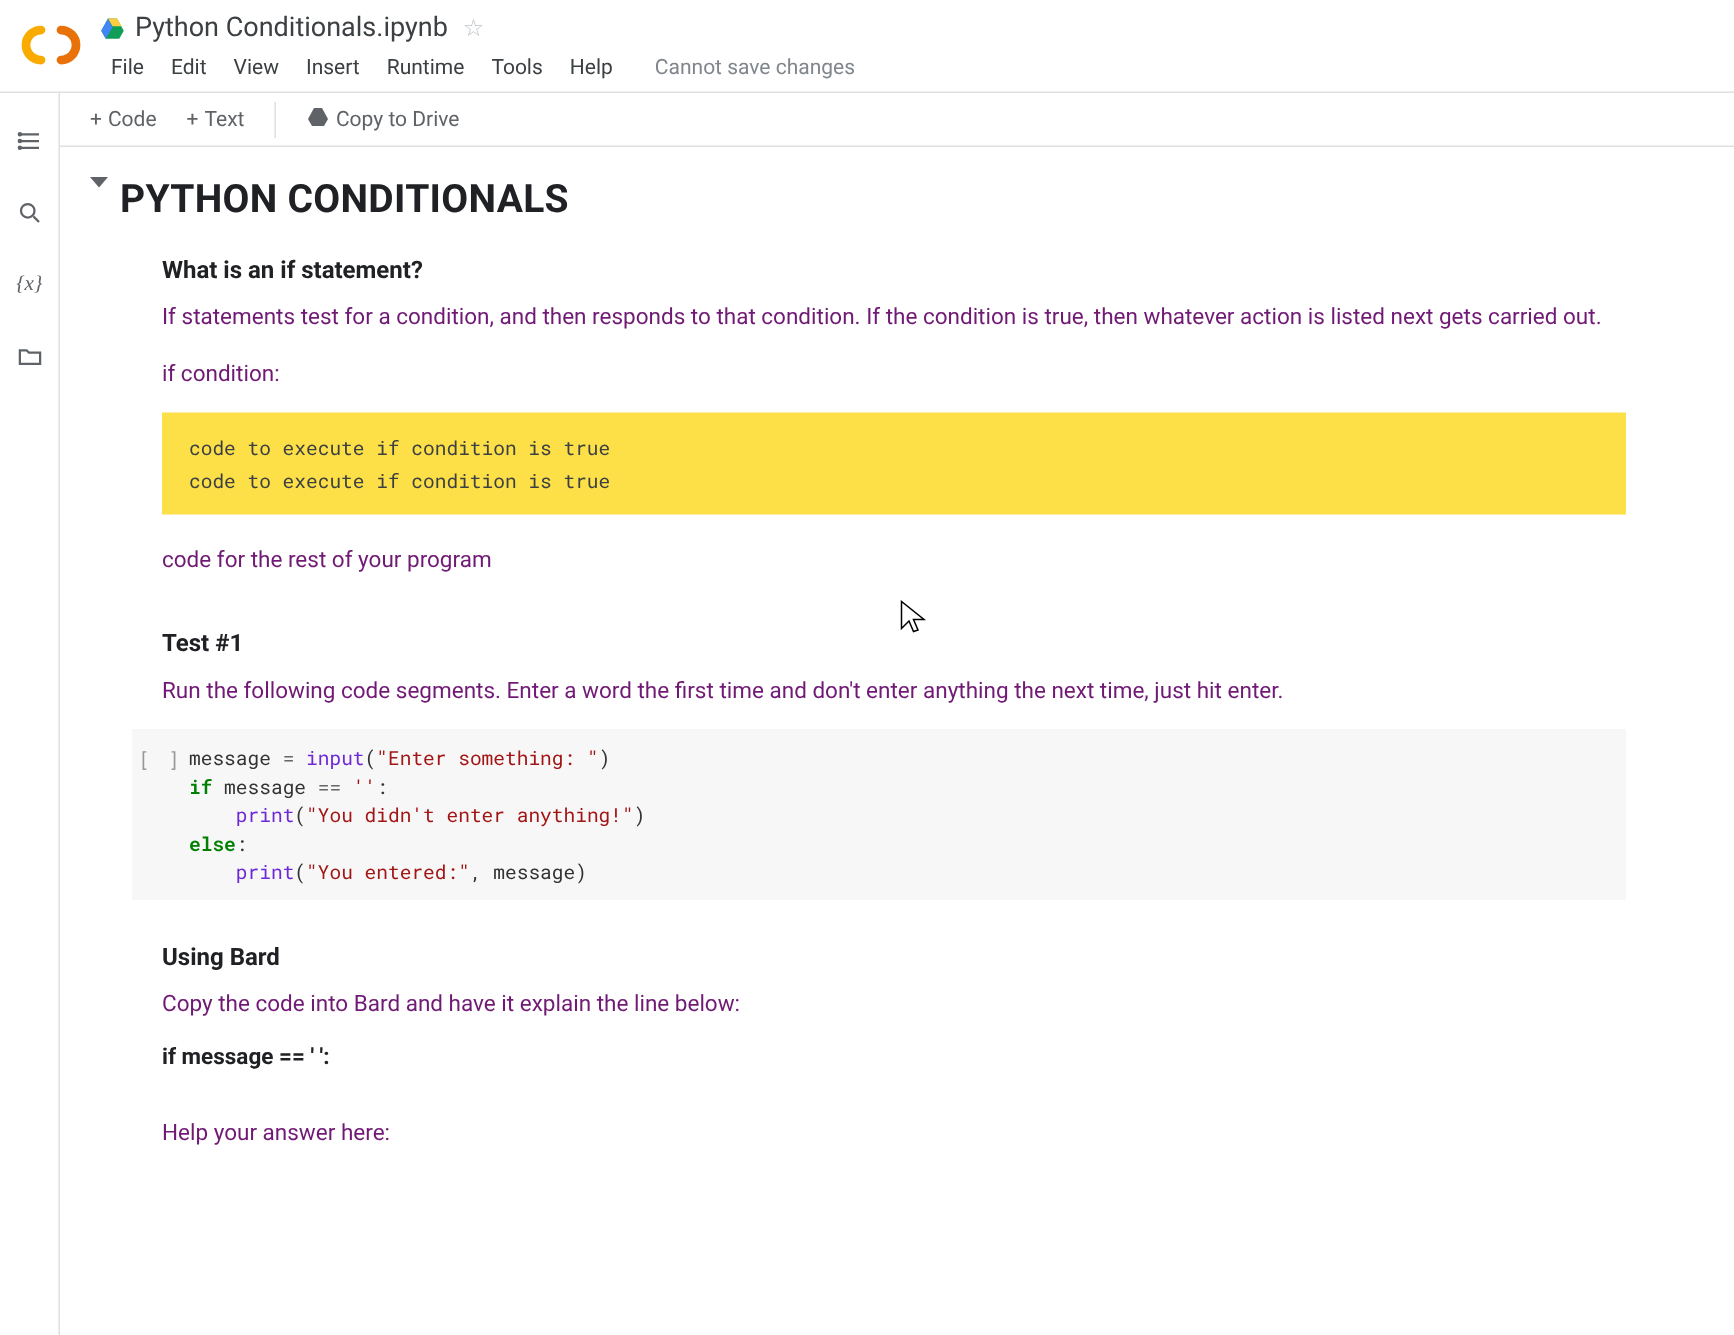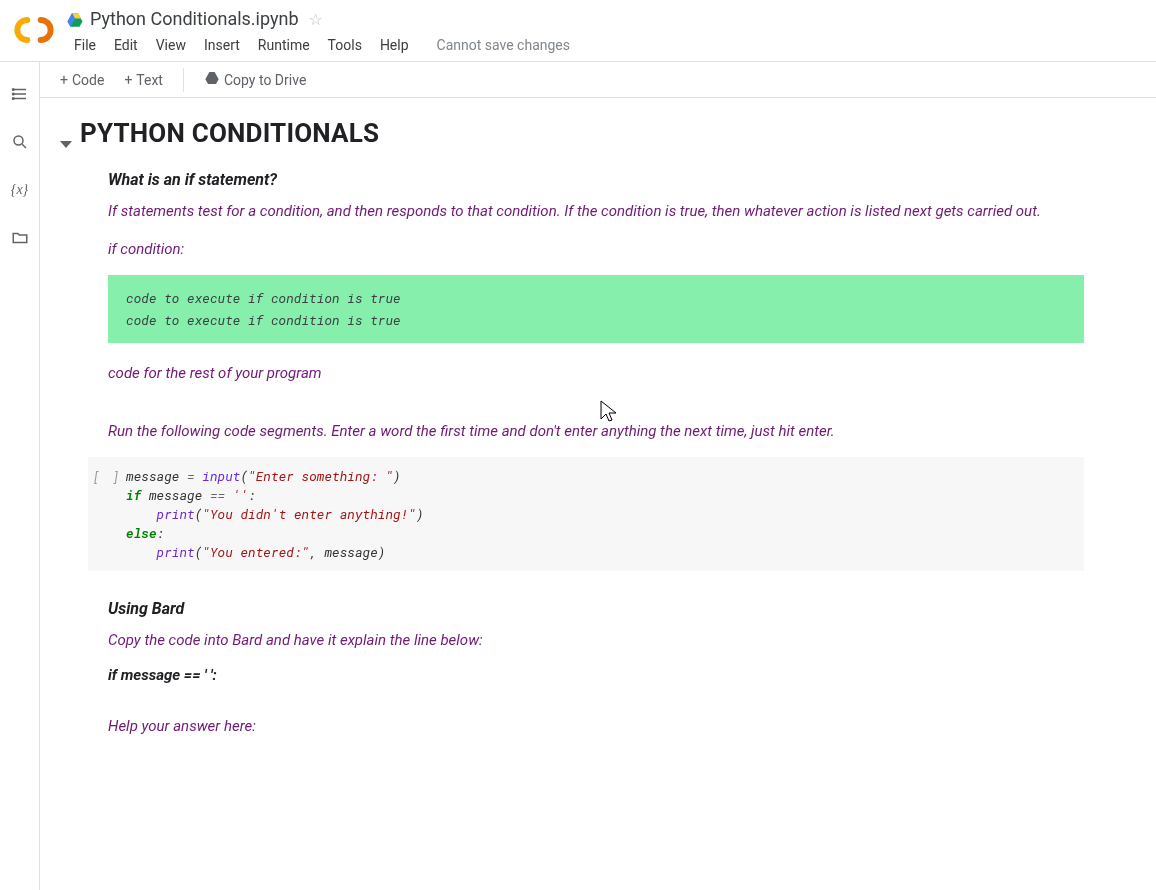--- a/index.html
+++ b/index.html
@@ -21,21 +21,21 @@
   }
   .logo {
     width: 40px;
     height: 40px;
     margin: 4px 12px 0 6px;
     flex-shrink: 0;
   }
   .header-main { flex: 1; }
   .title-row {
     display: flex;
-    align-items: flex-end;
+    align-items: center;
     gap: 6px;
     padding-top: 2px;
   }
   .drive-icon {
     width: 18px;
     height: 18px;
     flex-shrink: 0;
   }
   .doc-title {
     font-size: 18px;
@@ -115,53 +115,53 @@
   .notebook {
     flex: 1;
     overflow-y: auto;
     padding: 20px 72px 20px 0;
   }
   .section {
     padding-left: 48px;
   }
   .section-header {
     display: flex;
-    align-items: flex-end;
+    align-items: flex-start;
     gap: 8px;
     margin-bottom: 22px;
     margin-left: -28px;
   }
   .collapse-arrow {
     width: 0; height: 0;
     border-left: 6px solid transparent;
     border-right: 6px solid transparent;
     border-top: 7px solid #5f6368;
     cursor: pointer;
   }
   .h1 {
     font-size: 26px;
     font-weight: 700;
     color: #202124;
     letter-spacing: 0.2px;
   }
-  .text-body { padding-left: 20px; font-style: italic; }
+  .text-body { padding-left: 20px; }
   .h3 {
     font-size: 16px;
     font-weight: 700;
     color: #202124;
     margin-bottom: 10px;
   }
   .p {
     font-size: 15px;
     color: #701a75;
     line-height: 1.6;
     margin-bottom: 14px;
   }
   .pre-block {
-    background: #86efac;
+    background: #fde047;
     padding: 12px 18px;
     margin: 10px 0 18px 0;
     font-family: "Roboto Mono", Consolas, monospace;
     font-size: 13px;
     line-height: 1.7;
     color: #3c4043;
     white-space: pre;
   }
   .code-cell {
     background: #f7f7f7;
@@ -285,20 +285,21 @@
           <div class="h1">PYTHON CONDITIONALS</div>
         </div>
         <div class="text-body" id="blocks-host">
             <div class="h3">What is an if statement?</div>
             <div class="p">If statements test for a condition, and then responds to that condition. If the condition is true, then whatever action is listed next gets carried out.</div>
             <div class="p">if condition:</div>
             <div class="pre-block">code to execute if condition is true
 code to execute if condition is true</div>
             <div class="p">code for the rest of your program</div>
             <div style="height: 20px;"></div>
+            <div class="h3">Test #1</div>
             <div class="p">Run the following code segments. Enter a word the first time and don't enter anything the next time, just hit enter.</div>
             <div class="code-cell">
               <div class="gutter">[ ]</div>
               <div class="code-content"><span>message </span><span class="tok-op">= </span><span class="tok-fn">input</span><span>(</span><span class="tok-str">"Enter something: "</span><span>)</span>
 <span class="tok-kw">if</span><span> message </span><span class="tok-op">==</span><span> </span><span class="tok-str">''</span><span>:</span>
 <span>    </span><span class="tok-fn">print</span><span>(</span><span class="tok-str">"You didn't enter anything!"</span><span>)</span>
 <span class="tok-kw">else</span><span>:</span>
 <span>    </span><span class="tok-fn">print</span><span>(</span><span class="tok-str">"You entered:"</span><span>, message</span><span>)</span></div>
             </div>
             <div class="h3">Using Bard</div>

